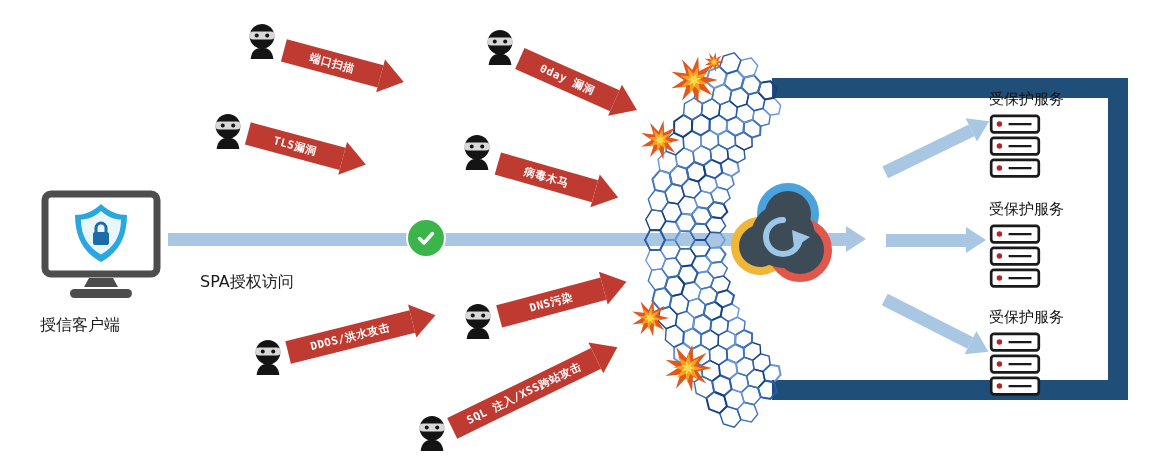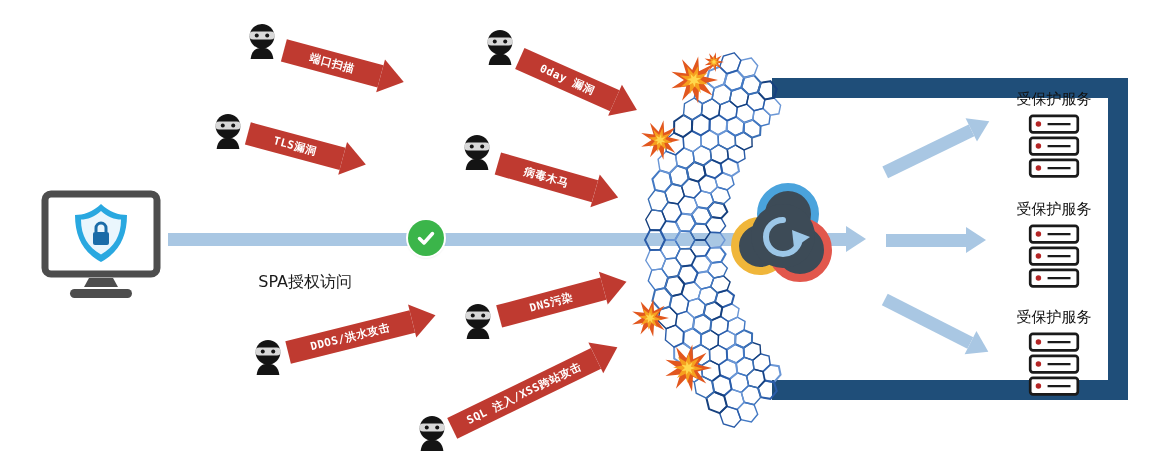--- a/index.html
+++ b/index.html
@@ -1,19 +1,19 @@
 <!DOCTYPE html>
 <html style="--attack-red: #bf3a30; --flow-blue: #a9c7e3; --check-green: #3bb54a; --frame-navy: #1f4e79; --mesh-blue: #3a6fb5; --explosion-orange: #e2571e;"><head>
 <meta charset="utf-8">
 <style>
   *{margin:0;padding:0;box-sizing:border-box}
   body{font-family:"DejaVu Sans","Liberation Sans",sans-serif;background:#fff}
   .canvas{position:relative;width:1172px;height:471px;background:#fff;overflow:hidden}
 
-  .lbl{position:absolute;color:#1a1a1a;font-size:16px;text-align:right;z-index:5;white-space:nowrap}
+  .lbl{position:absolute;color:#1a1a1a;font-size:16px;text-align:left;z-index:5;white-space:nowrap}
 
   
   .rarrow{position:absolute;display:flex;align-items:center;height:34px;transform-origin:left center;z-index:2}
   .rarrow .sh{flex:1;height:23px;background:var(--attack-red,#bf3a30);display:flex;align-items:center;justify-content:center}
   .rarrow .hd{width:0;height:0;border-top:17px solid transparent;border-bottom:17px solid transparent;border-left:24px solid var(--attack-red,#bf3a30)}
   .atxt{color:#fff;font-family:"DejaVu Sans Mono","Liberation Mono",monospace;font-weight:bold;font-size:11px;white-space:nowrap;letter-spacing:.5px}
 
   
   .barrow{position:absolute;display:flex;align-items:center;height:26px;transform-origin:left center;z-index:2}
   .barrow .sh{flex:1;height:13px;background:var(--flow-blue,#a9c7e3)}
@@ -25,21 +25,21 @@
   .check{position:absolute;left:408px;top:220px;width:36px;height:36px;border-radius:50%;
     background:var(--check-green,#3bb54a);z-index:3;display:flex;align-items:center;justify-content:center;
     box-shadow:0 0 0 2px #fff,0 1px 3px rgba(0,0,0,.25)}
 
   .frame{position:absolute;left:772px;top:78px;width:356px;height:322px;
     border:20px solid var(--frame-navy,#1f4e79);border-left:none;z-index:1}
 
   .gateway{position:absolute;left:722px;top:180px;z-index:4}
   .client-icon{position:absolute;left:40px;top:190px;z-index:2}
 
-  .service{position:absolute;width:130px;text-align:center;z-index:2}
+  .service{position:absolute;width:130px;z-index:2}
   .service .slabel{font-size:15px;color:#111;margin-bottom:5px;white-space:nowrap}
 
   #decor{position:absolute;left:0;top:0;pointer-events:none;z-index:3}
 </style>
 </head>
 <body>
 
 <div class="canvas">
 
   <svg width="0" height="0" style="position:absolute">
@@ -67,20 +67,21 @@
 
   <svg class="client-icon" width="122" height="110" viewBox="0 0 122 110">
     <rect x="5" y="4" width="112" height="80" rx="6" fill="#ffffff" stroke="#4d4d4d" stroke-width="7"></rect>
     <path d="M49 88 L73 88 L78 97 L44 97 Z" fill="#4d4d4d"></path>
     <rect x="30" y="99" width="62" height="9" rx="4.5" fill="#4d4d4d"></rect>
     <path d="M61 14 C69 22 79 25 87 25 C87 47 79 62 61 72 C43 62 35 47 35 25 C43 25 53 22 61 14 Z" fill="#29a8e0"></path>
     <path d="M61 21 C67 27 75 29.5 81 29.5 C81 46 74 57 61 64.5 C48 57 41 46 41 29.5 C47 29.5 55 27 61 21 Z" fill="#eaf6fd"></path>
     <rect x="53" y="42" width="16" height="13" rx="2" fill="#1b6ca8"></rect>
     <path d="M56 42 v-4 a5 5 0 0 1 10 0 v4" fill="none" stroke="#1b6ca8" stroke-width="3"></path>
   </svg>
+  <div class="lbl" style="left:40px;top:315px;width:124px">授信客户端</div>
 
   <div class="barrow main" style="left:168px;top:226px;width:698px">
     <div class="sh"></div>
     <div class="hd"></div>
   </div>
   <div class="lbl" style="left:200px;top:272px;width:152px">SPA授权访问</div>
 
   <div class="check">
     <svg width="24" height="24" viewBox="0 0 24 24">
       <path d="M5.5 12.5 L10 17 L18.5 7.5" stroke="#fff" stroke-width="3.5" fill="none" stroke-linecap="round" stroke-linejoin="round"></path>

